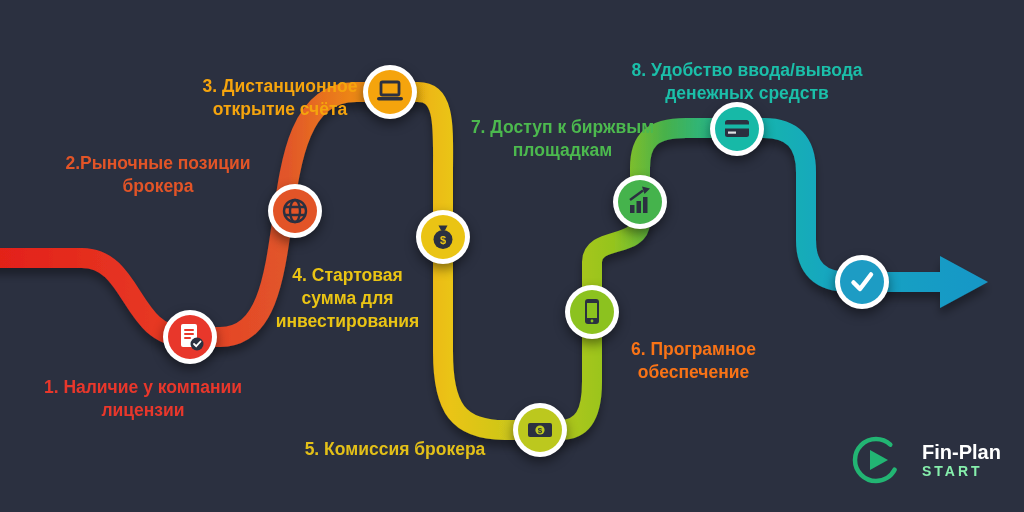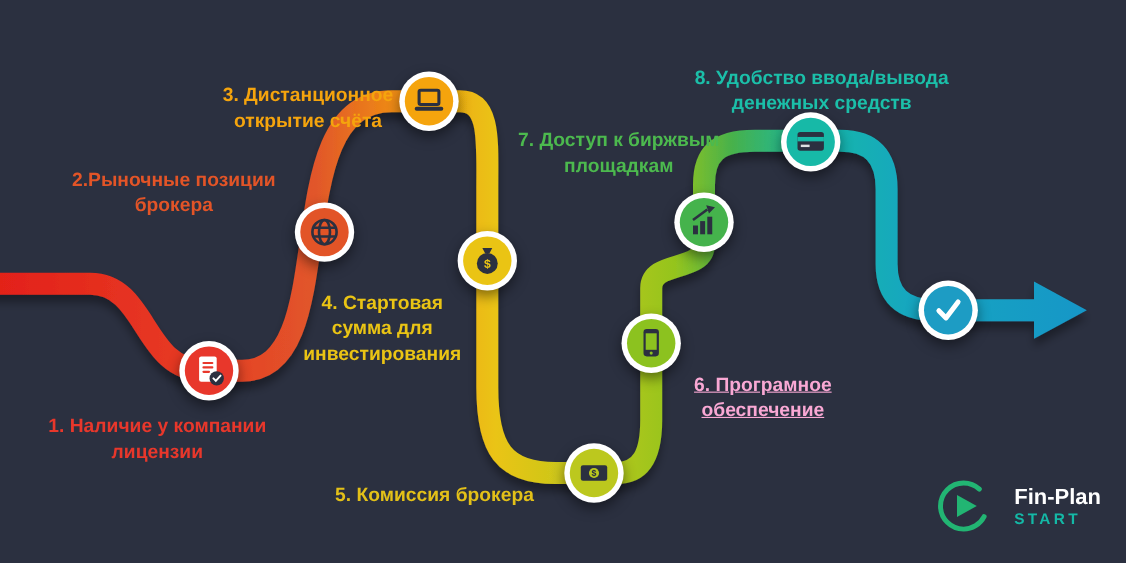--- a/index.html
+++ b/index.html
@@ -178,31 +178,31 @@
   <div class="label lbl1" style="color: rgb(232, 55, 43);">1. Наличие у компании
 лицензии</div>
   <div class="label lbl2" style="color: rgb(226, 84, 39); text-align: center;">2.Рыночные позиции
 брокера</div>
   <div class="label lbl3" style="color: rgb(245, 164, 13);">3. Дистанционное
 открытие счёта</div>
   <div class="label lbl4" style="color: rgb(234, 196, 20);">4. Стартовая
 сумма для
 инвестирования</div>
   <div class="label lbl5" style="color: rgb(227, 192, 24);">5. Комиссия брокера</div>
-  <div class="label lbl6" style="color: #f9a8d4; text-decoration: underline;">6. Програмное
+  <div class="label lbl6" style="color: #f97316;">6. Програмное
 обеспечение</div>
   <div class="label lbl7" style="color: rgb(76, 185, 78);">7. Доступ к биржвым
 площадкам</div>
   <div class="label lbl8" style="color: rgb(27, 191, 169); margin-top: 23px;">8. Удобство ввода/вывода
 денежных средств</div>
 
   <div class="logo">
     <svg width="52" height="52" viewBox="0 0 52 52">
       <circle cx="26" cy="26" r="21" fill="none" stroke-width="4.5" stroke-dasharray="104 28" stroke-dashoffset="-10" stroke-linecap="round" stroke="#22b573"></circle>
       <path d="M20 16 L38 26 L20 36 Z" fill="#22b573"></path>
     </svg>
     <div class="logo-text">
       <div class="logo-title" style="color: rgb(255, 255, 255);">Fin-Plan</div>
-      <div class="logo-subtitle" style="color: #14b8a6;">START</div>
+      <div class="logo-subtitle" style="color: #86efac;">START</div>
     </div>
   </div>
 
 </div>
 
 </body></html>

